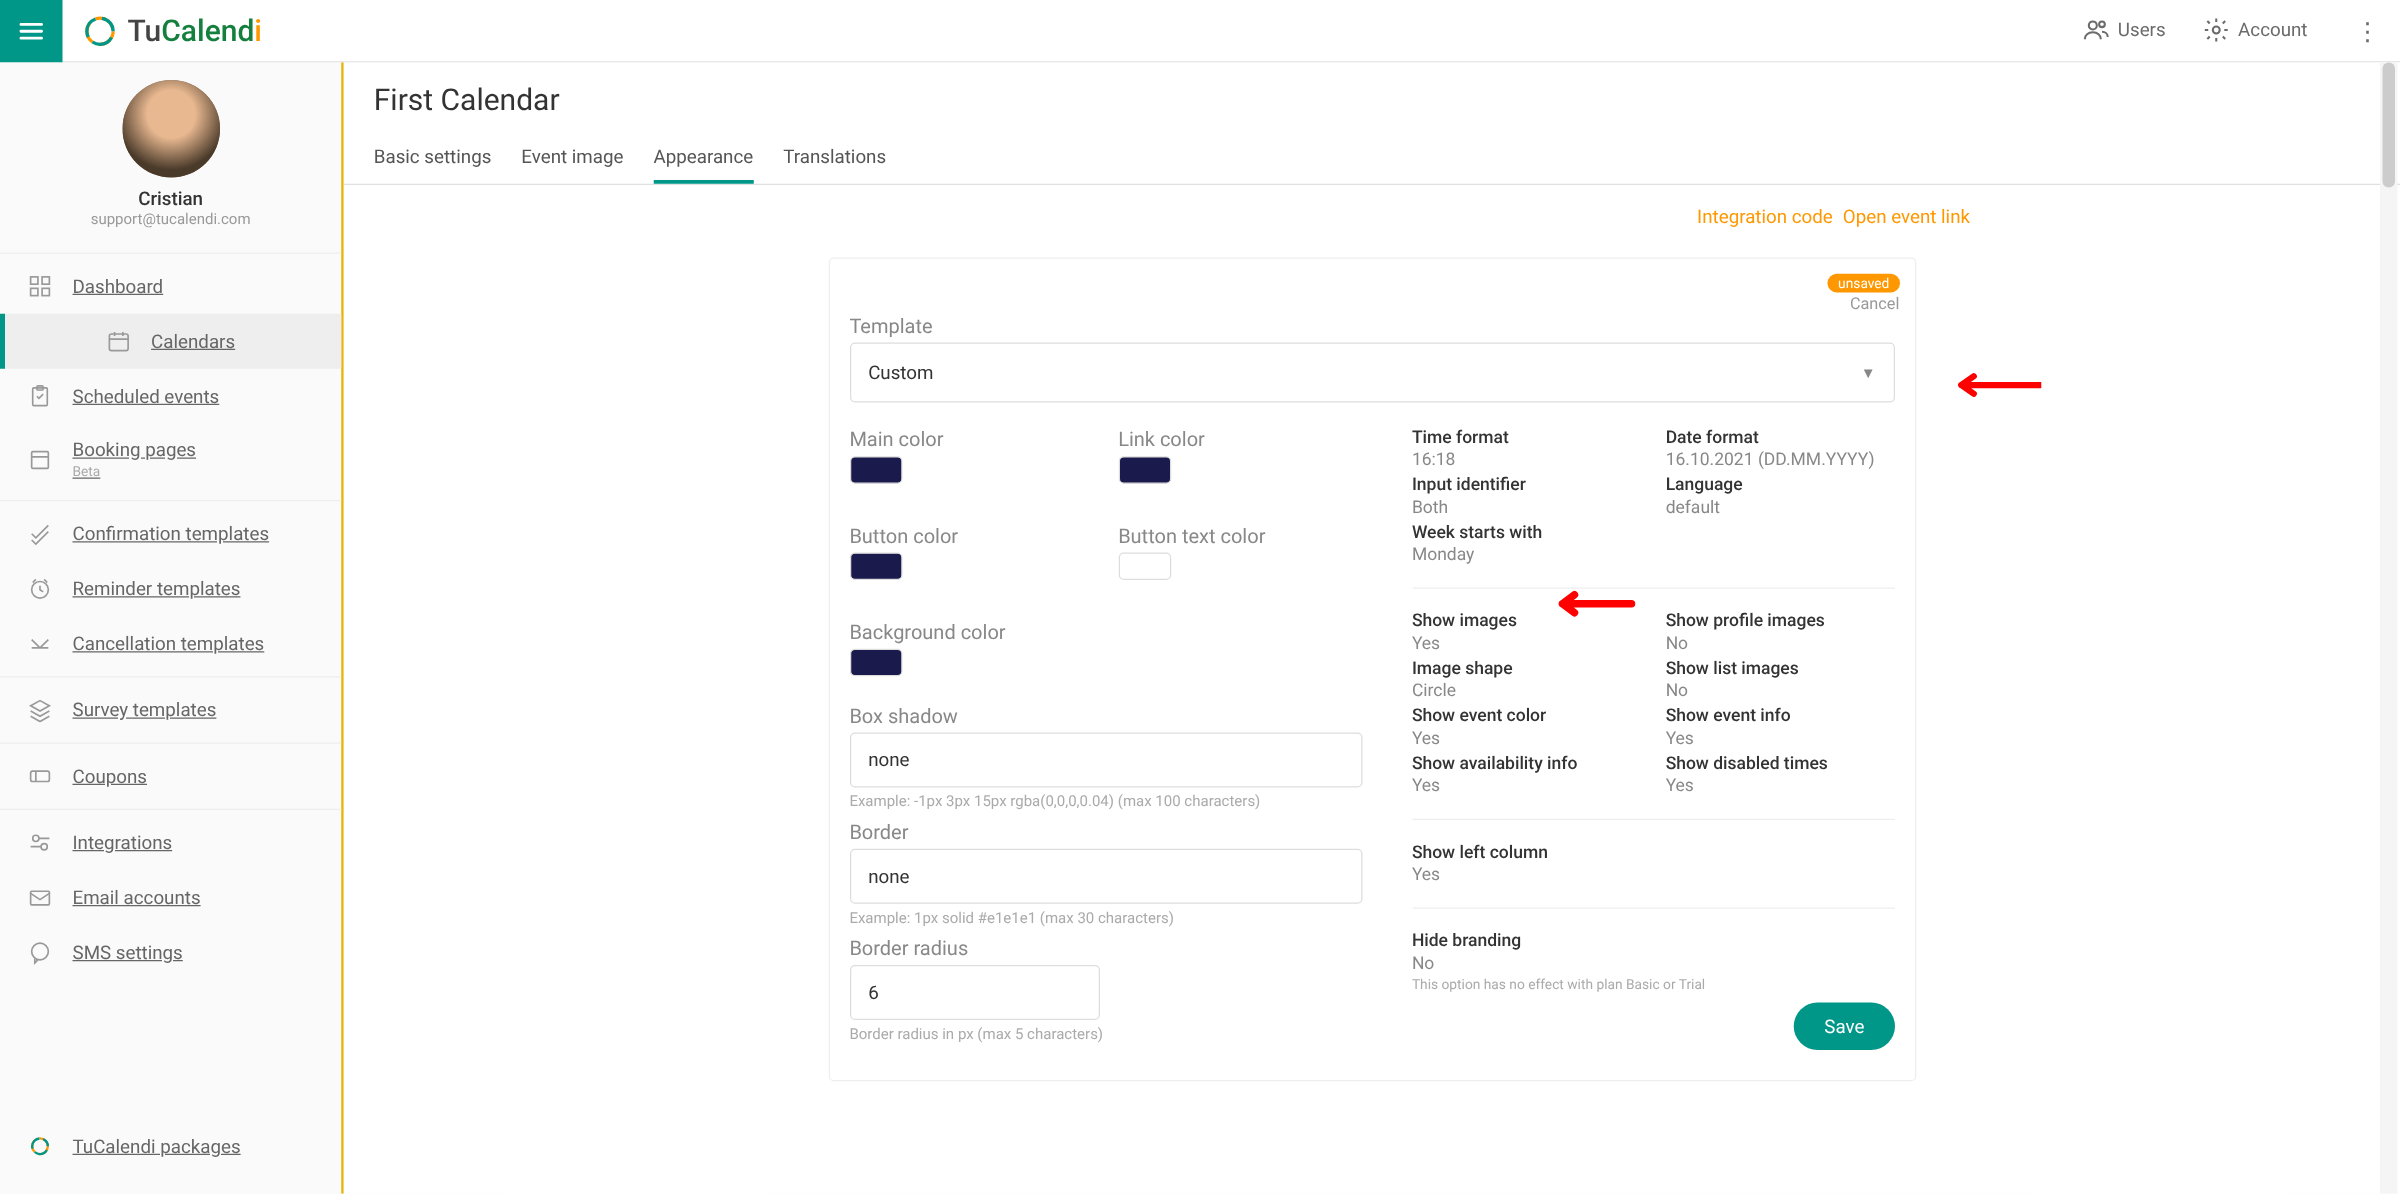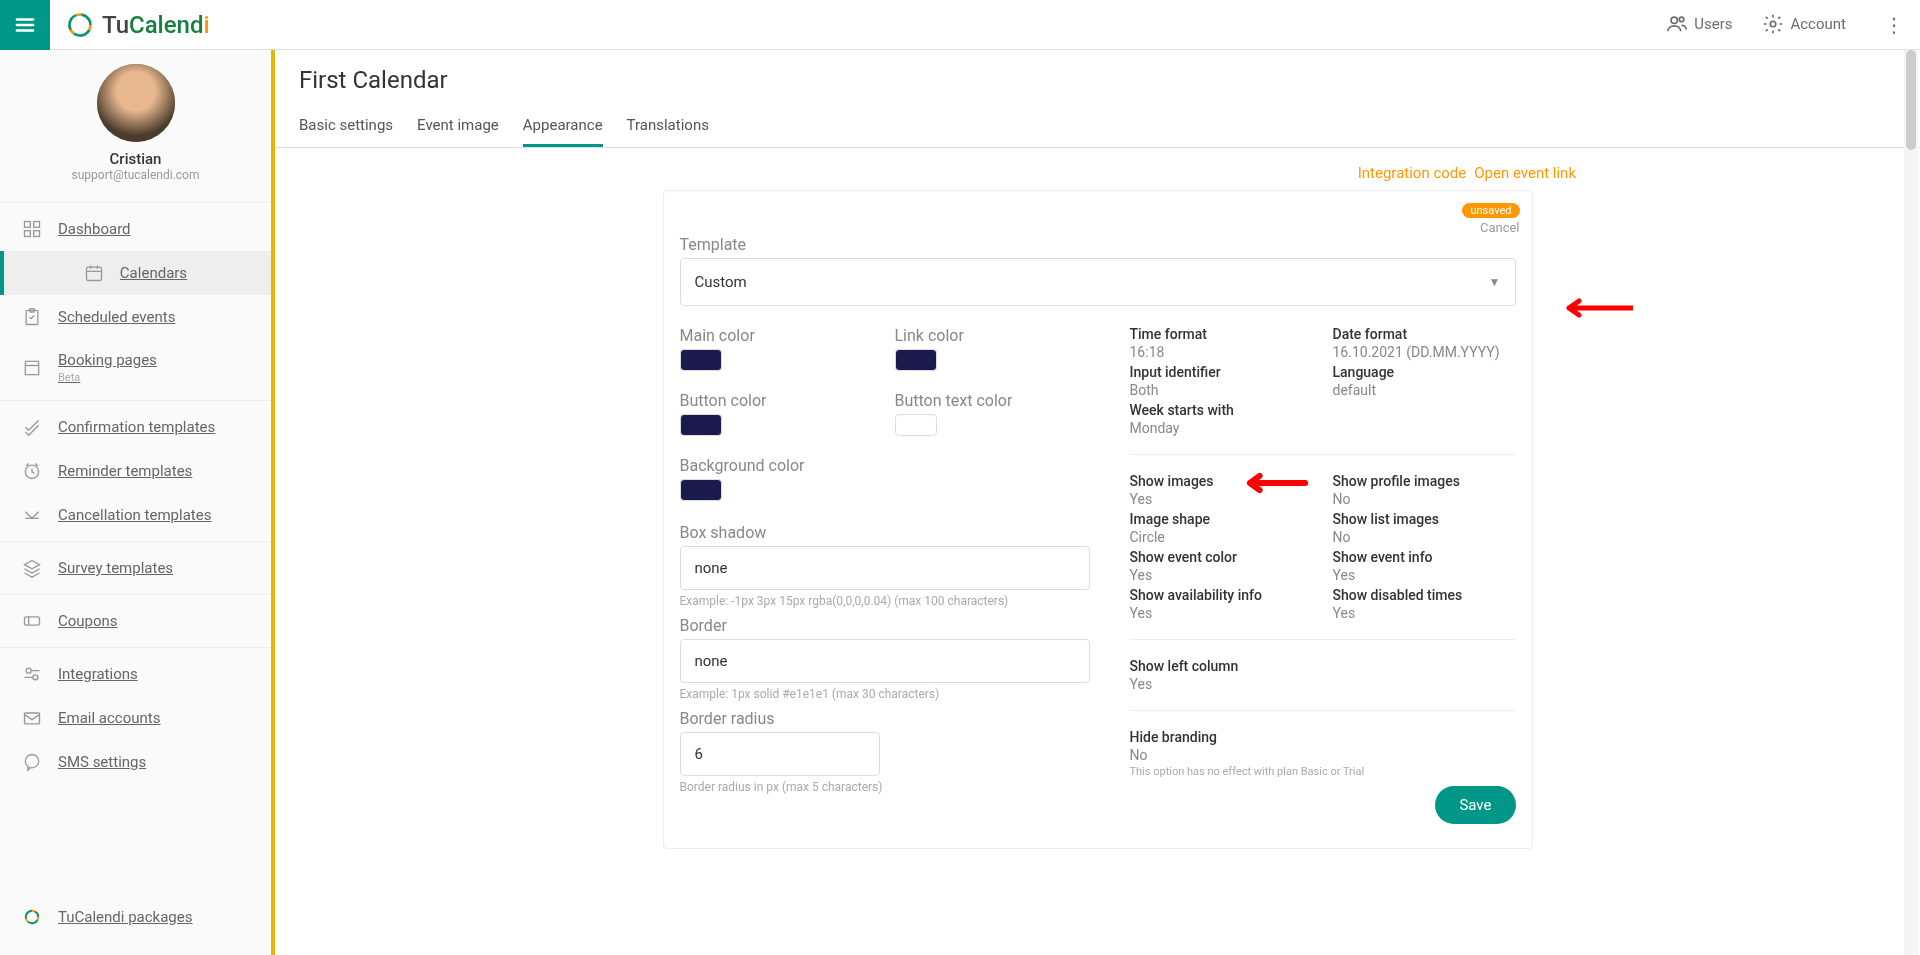--- a/index.html
+++ b/index.html
@@ -11,21 +11,21 @@
 .brand .logo-icon { width: 28px; height: 28px; margin-right: 8px; }
 .brand .tu { color: #444; }
 .brand .calend { color: #15803d; }
 .brand .i { color: #ff9800; }
 .topbar-right { margin-left: auto; display: flex; align-items: flex-start; padding-right: 8px; gap: 30px; }
 .topbar-link { display: flex; align-items: center; color: #6b6b6b; font-size: 15px; cursor: pointer; gap: 6px; }
 .topbar-link svg { width: 22px; height: 22px; stroke: #6b6b6b; fill: none; }
 .kebab { padding: 0 8px; cursor: pointer; color: #6b6b6b; font-size: 20px; }
 
 .layout { display: flex; height: calc(100% - 50px); }
-.sidebar { width: 275px; background: #fafafa; border-right: 4px solid #eab308; position: relative; }
+.sidebar { width: 275px; background: #fafafa; border-right: 2px solid #eab308; position: relative; }
 .profile { text-align: center; padding: 14px 0 8px; }
 .avatar { width: 78px; height: 78px; border-radius: 50%; background: linear-gradient(135deg,#8b7355,#6b5540); margin: 0 auto 8px; display: flex; align-items: center; justify-content: center; font-size: 36px; color: #fff; overflow: hidden; }
 .avatar-img { width: 100%; height: 100%; background: radial-gradient(circle at 50% 35%, #e8b890 30%, #4a3a2a 70%); position: relative; }
 .profile-name { font-size: 15px; color: #333; font-weight: 500; }
 .profile-email { font-size: 12px; color: #999; }
 .nav { margin-top: 12px; }
 .nav-item { display: flex; align-items: center; padding: 12px 22px; color: #666; font-size: 15px; cursor: pointer; gap: 16px; text-decoration: underline; }
 .nav-item.active { background: #eeeeee; position: relative; justify-content: center; }
 .nav-item.active::before { content:""; position: absolute; left:0; top:0; bottom:0; width:4px; background:#009688; }
 .nav-item svg { width: 20px; height: 20px; stroke: #999; fill: none; flex-shrink: 0; }
@@ -37,33 +37,33 @@
 .main-header { padding: 16px 24px 0; border-bottom: 1px solid #e0e0e0; }
 .page-title { font-size: 24px; color: #333; font-weight: 400; margin-bottom: 4px; }
 .tabs { display: flex; gap: 24px; margin-top: 12px; }
 .tab { padding: 10px 0; font-size: 15px; color: #555; cursor: pointer; border-bottom: 3px solid transparent; }
 .tab.active { border-bottom-color: #009688; }
 
 .content-area { padding: 12px 24px; height: calc(100% - 104px); overflow-y: auto; position: relative; }
 .top-links { display: flex; justify-content: flex-end; gap: 8px; padding: 4px 320px 8px 0; }
 .top-links a { color: #ff9800; font-size: 15px; cursor: pointer; }
 
-.card { width: 870px; margin: 0 auto; background: #fff; border: 1px solid #eee; border-radius: 4px; padding: 16px 16px 24px; position: relative; }
+.card { width: 870px; margin: 16px auto; background: #fff; border: 1px solid #eee; border-radius: 4px; padding: 16px 16px 24px; position: relative; }
 .card-top-right { position: absolute; top: 8px; right: 12px; text-align: right; }
 .badge { background: #ff9800; color: #fff; font-size: 11px; padding: 1px 8px; border-radius: 10px; display: inline-block; }
 .cancel { font-size: 13px; color: #999; margin-top: 2px; cursor: pointer; }
 
 .field-label { font-size: 16px; color: #888; margin-bottom: 4px; display: block; }
 .selectbox { border: 1px solid #ddd; border-radius: 4px; padding: 14px 14px; font-size: 15px; color: #333; position: relative; cursor: pointer; }
 .selectbox .chev { position: absolute; right: 14px; top: 50%; transform: translateY(-50%); color: #888; font-size: 12px; }
 
 .panel-row { display: flex; gap: 40px; margin-top: 20px; }
 .left-col { width: 410px; }
 .right-col { flex: 1; }
-.color-grid { display: grid; grid-template-columns: 1fr 1fr; gap: 10px 20px; }
+.color-grid { display: grid; grid-template-columns: 1fr 1fr; gap: 22px 20px; }
 .swatch { width: 42px; height: 22px; border-radius: 4px; border: 1px solid #ddd; margin-top: 4px; cursor: pointer; }
 .mini-field { margin-bottom: 10px; }
 .text-input { border: 1px solid #ddd; border-radius: 4px; padding: 12px 14px; font-size: 15px; color: #333; width: 100%; }
 .text-input.short { width: 200px; }
 .helper { font-size: 12px; color: #aaa; margin-top: 4px; }
 
 .setting-grid { display: grid; grid-template-columns: 1fr 1fr; gap: 4px 20px; }
 .setting { font-size: 14px; }
 .setting .sl { color: #333; font-weight: 500; display:block; }
 .setting .sv { color: #888; margin-top: 2px; display:block; }

